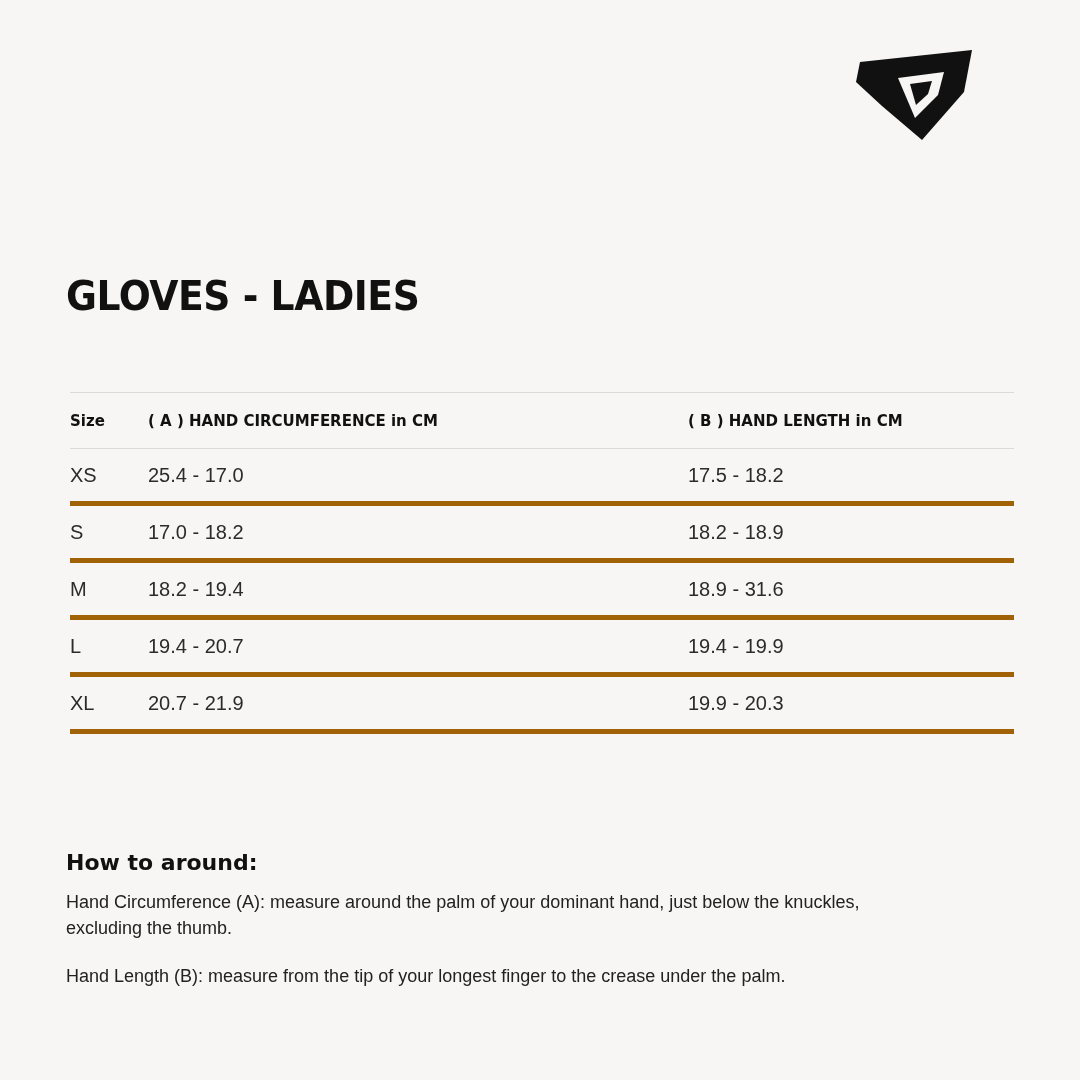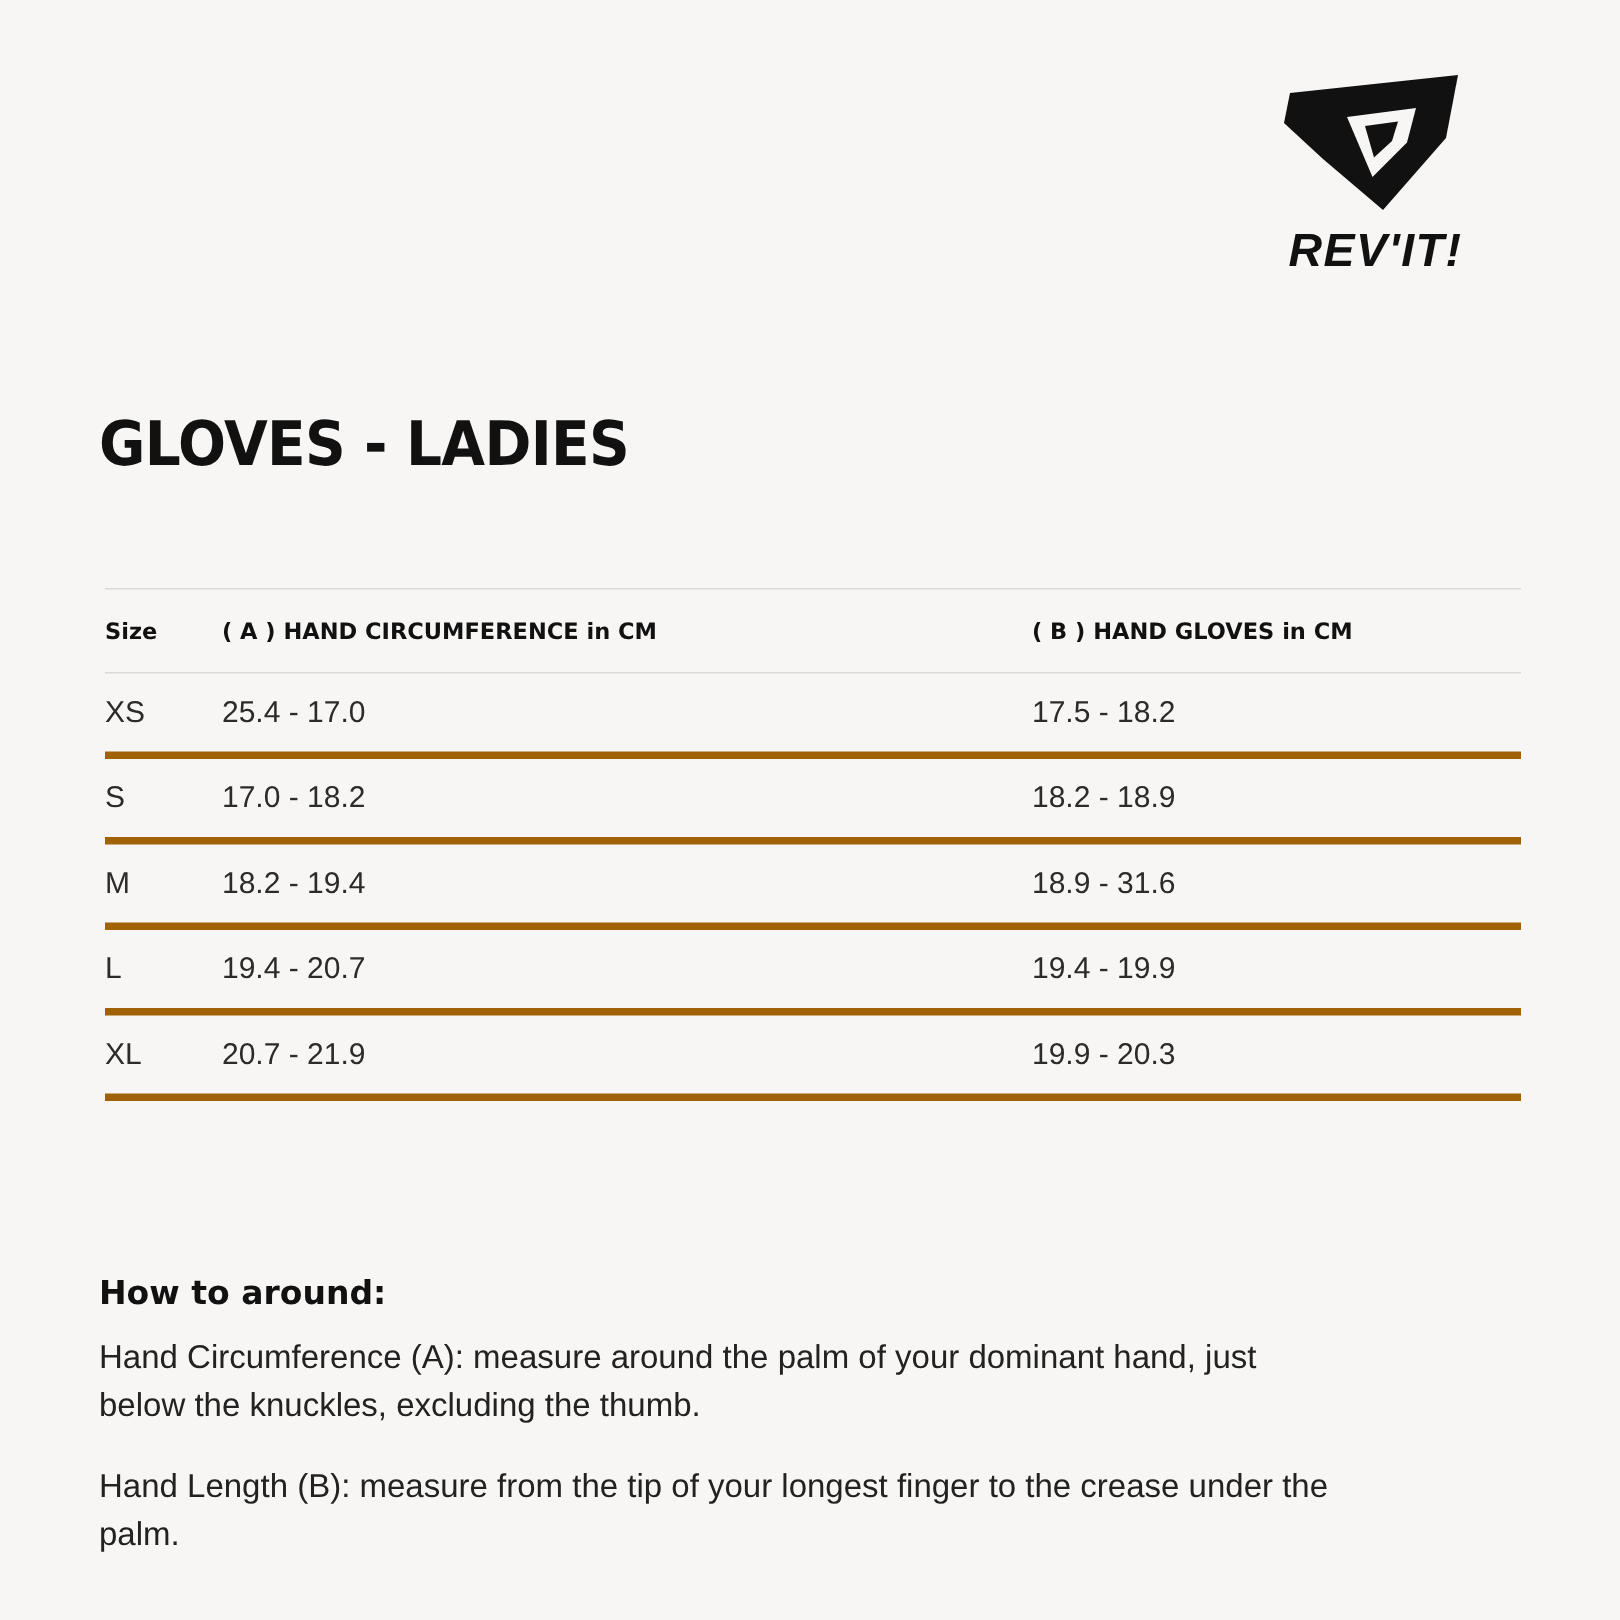--- a/index.html
+++ b/index.html
@@ -105,55 +105,54 @@
   }
   .howto-title {
     font-family: "DejaVu Sans", sans-serif;
     font-weight: bold;
     font-size: 22px;
     color: #111;
     margin: 0 0 14px 0;
   }
   .howto-p {
     font-family: "Liberation Sans", sans-serif;
-    font-size: 22px;
+    font-size: 18px;
     line-height: 1.45;
     color: #222;
     margin: 0 0 22px 0;
     max-width: 830px;
   }
   .howto-p:last-child { margin-bottom: 0; }
 </style>
 </head>
 <body>
 
 <div class="page">
 
   <div class="brand">
     <svg class="brand-mark" viewBox="0 0 130 95" aria-hidden="true">
       <path d="M8 14 L120 2 L112 44 L70 92 L30 58 L4 34 Z" fill="#111111"></path>
       <path d="M46 30 L92 24 L86 47 L63 70 Z" fill="#f7f6f4"></path>
       <path d="M58 36 L80 33 L76 46 L64 57 Z" fill="#111111"></path>
     </svg>
-    <span class="brand-name">REV'IT!</span>
   </div>
 
   <h1 class="page-title">GLOVES - LADIES</h1>
 
   <table class="size-table">
     <colgroup>
       <col class="col-size">
       <col class="col-circ">
       <col class="col-length">
     </colgroup>
     <thead>
       <tr>
         <th>Size</th>
         <th>( A ) HAND CIRCUMFERENCE in CM</th>
-        <th>( B ) HAND GLOVES in CM</th>
+        <th>( B ) HAND LENGTH in CM</th>
       </tr>
     </thead>
     <tbody>
       <tr>
         <td>XS</td>
         <td>25.4 - 17.0</td>
         <td>17.5 - 18.2</td>
       </tr>
       <tr>
         <td>S</td>

